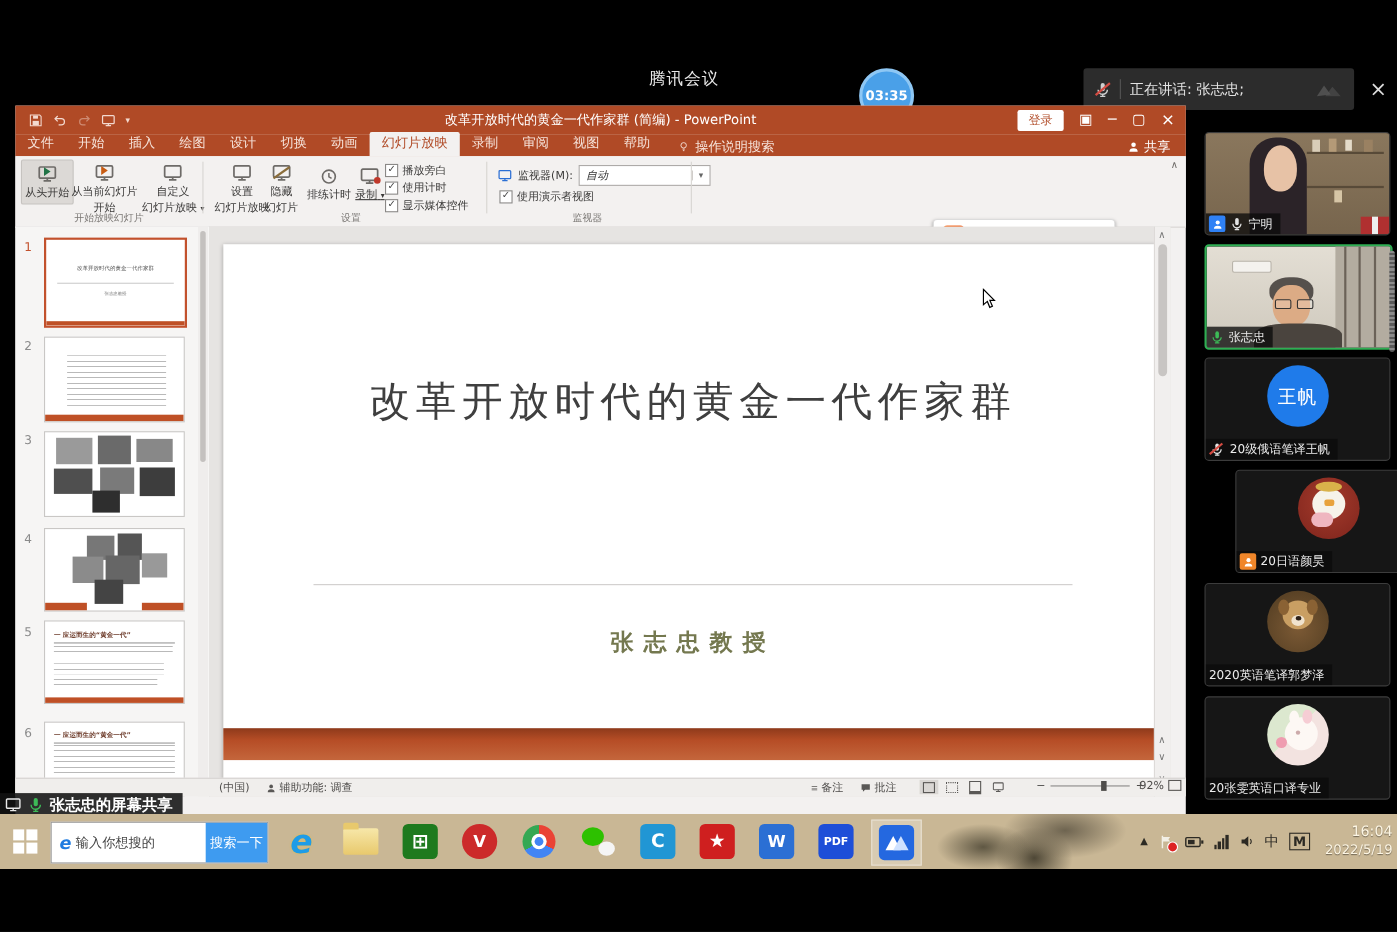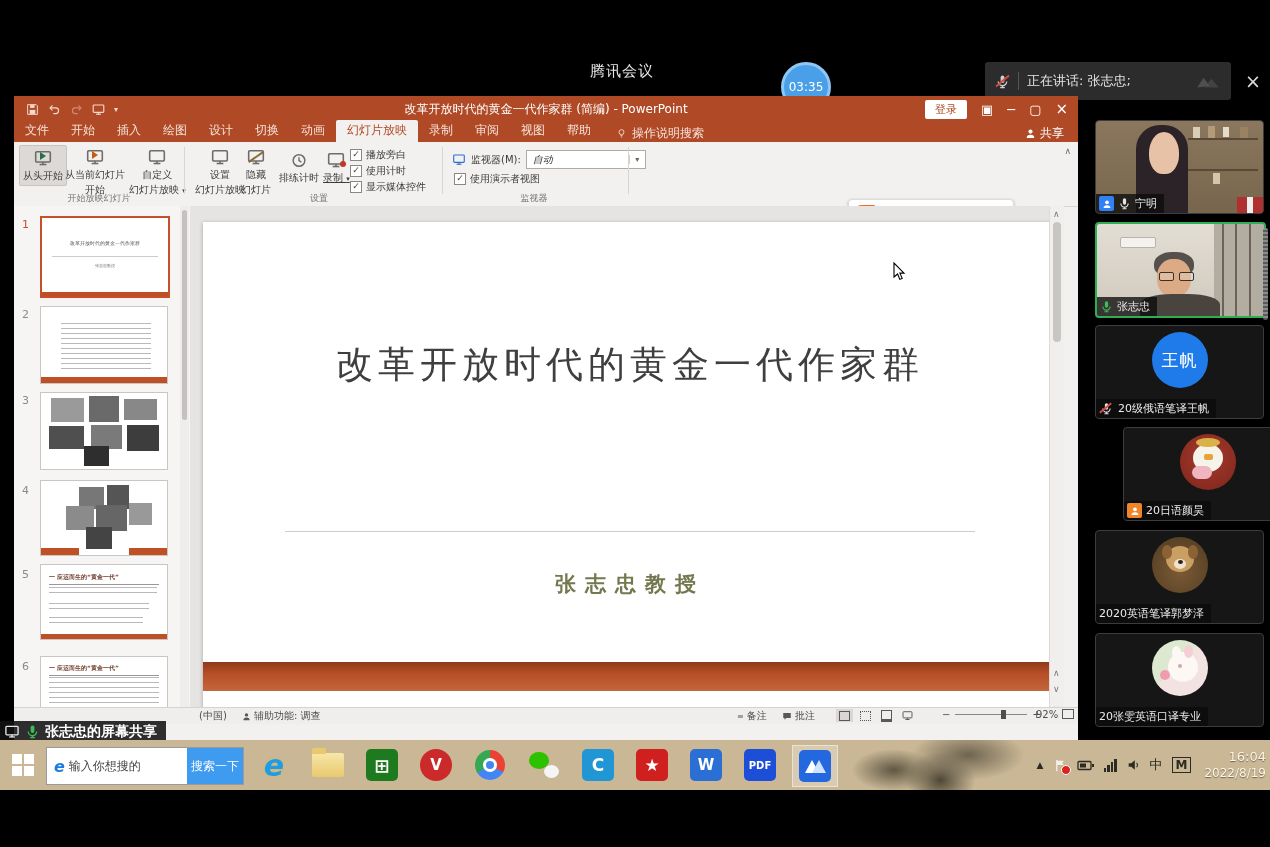--- a/index.html
+++ b/index.html
@@ -5,21 +5,21 @@
   html,body{margin:0;padding:0;background:#000;}
   #app{position:relative;width:1270px;height:847px;background:#000;overflow:hidden;
        font-family:"DejaVu Sans","Liberation Sans",sans-serif;-webkit-font-smoothing:antialiased;}
   .abs{position:absolute;}
   .row{display:flex;align-items:center;}
   svg.ic{display:block;}
 
   
   .meet-title{color:#e8e8e8;font-size:15px;letter-spacing:1px;}
   .timer{width:44px;height:44px;border-radius:50%;background:#4aa0e8;border:3px solid #8ec7f4;
-         color:#fff;font-size:12px;display:flex;align-items:center;justify-content:center;}
+         color:#fff;font-size:12px;display:flex;align-items:center;justify-content:center;font-weight:bold;}
   .speakbox{background:#2c2c2c;border-radius:3px;height:38px;display:flex;align-items:center;
             padding:0 10px;gap:8px;color:#e3e3e3;font-size:13px;}
   .vline{width:1px;height:18px;background:#555;}
 
   
   .ppt{position:absolute;left:14px;top:96px;width:1064px;height:644px;background:#f3f1f0;}
   .ppt-titlebar{position:absolute;left:0;top:0;right:0;height:26px;background:#b04a26;
                 display:flex;align-items:center;color:#fff;font-size:12px;}
   .qat{display:flex;align-items:center;gap:9px;padding-left:12px;color:#f3d9cf;}
   .ppt-title{position:absolute;left:0;right:0;text-align:center;font-size:12px;color:#fff;pointer-events:none;}
@@ -629,21 +629,21 @@
           <i style="height:10px"></i>
           <i style="height:13px"></i>
       </span>
       <svg class="ic" width="15" height="14">
           <use href="#sym-speaker"></use>
         </svg>
       <span style="font-size:13px;">中</span>
       <span style="font-size:12px;font-weight:bold;border:1px solid #2c2a24;padding:0 3px;">M</span>
       <span class="timebox">
         <span>16:04</span><br>
-        <span class="d">2022/8/19</span>
+        <span class="d">2022/5/19</span>
       </span>
     </div>
   </div>
 
   <div class="vt" style="top:120px;">
     <div style="position:absolute;inset:0;background:linear-gradient(180deg,#8a775d,#77654d);">
       <div style="position:absolute;left:55%;top:18%;right:3%;height:2px;background:#584a38;"></div>
       <div style="position:absolute;left:55%;top:52%;right:3%;height:2px;background:#584a38;"></div>
       <div style="position:absolute;left:58%;top:6%;width:7px;height:11px;background:#d9cdb8;"></div>
       <div style="position:absolute;left:67%;top:5%;width:7px;height:12px;background:#b49a77;"></div>

